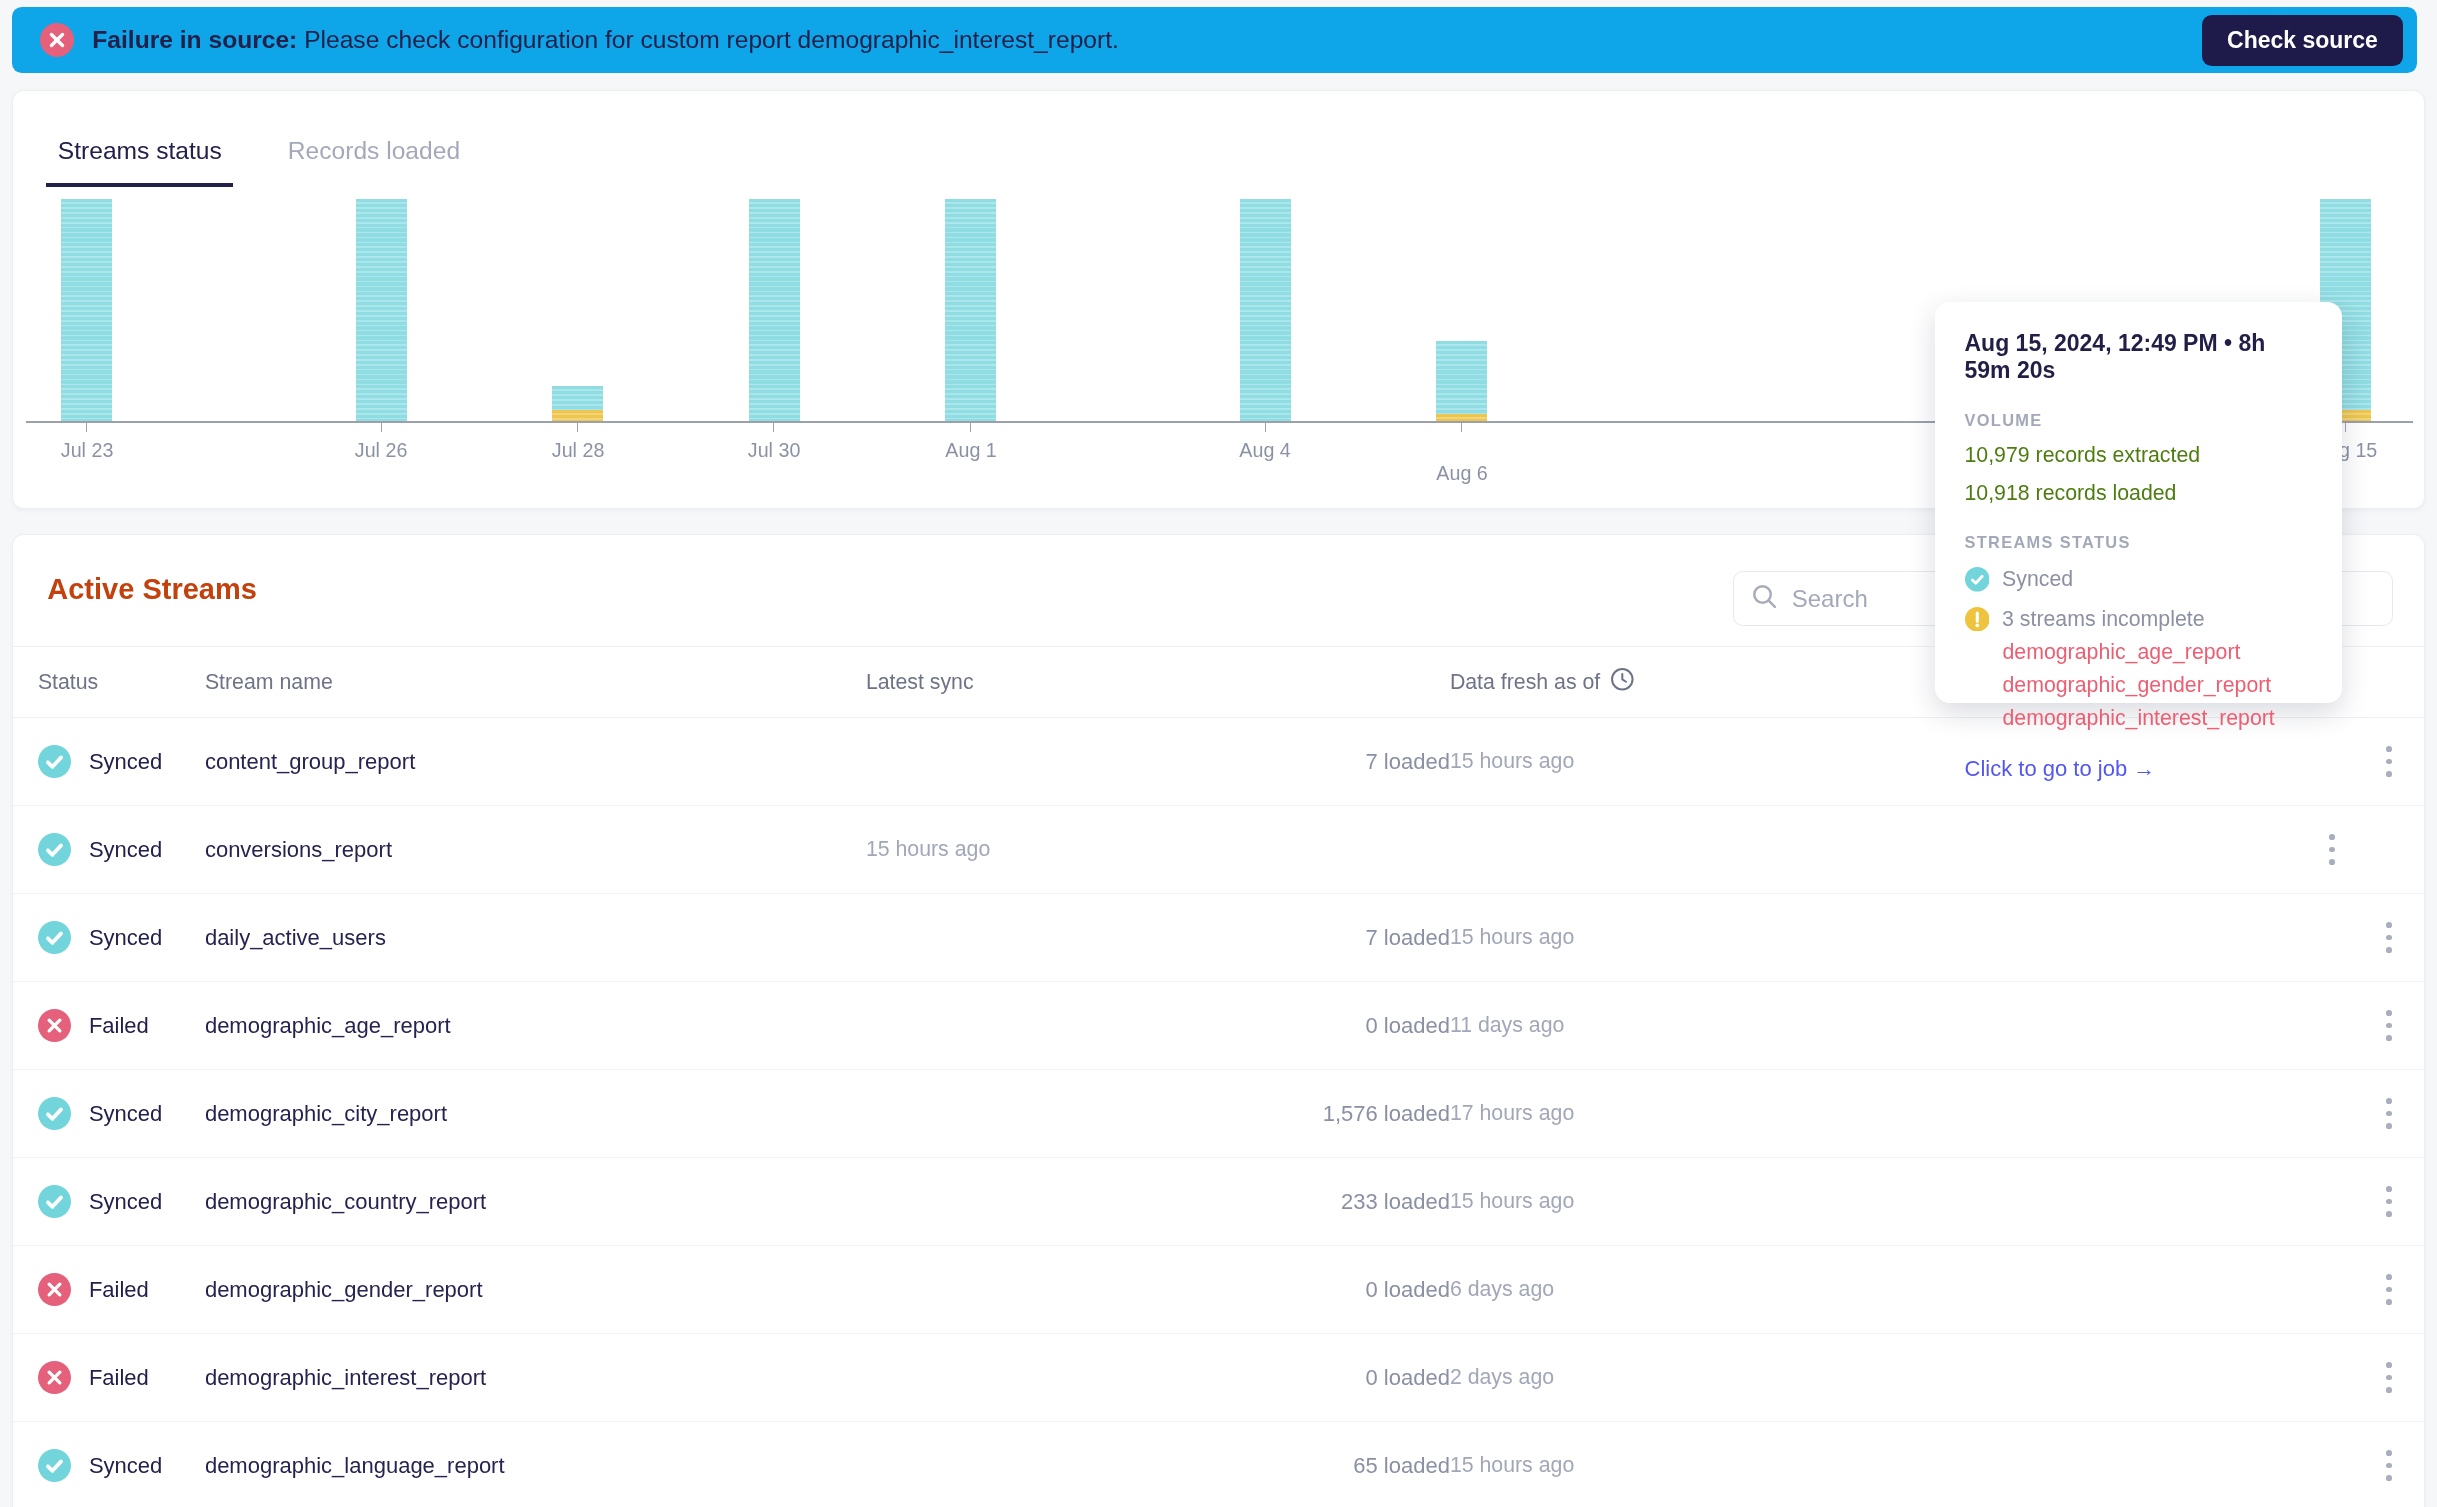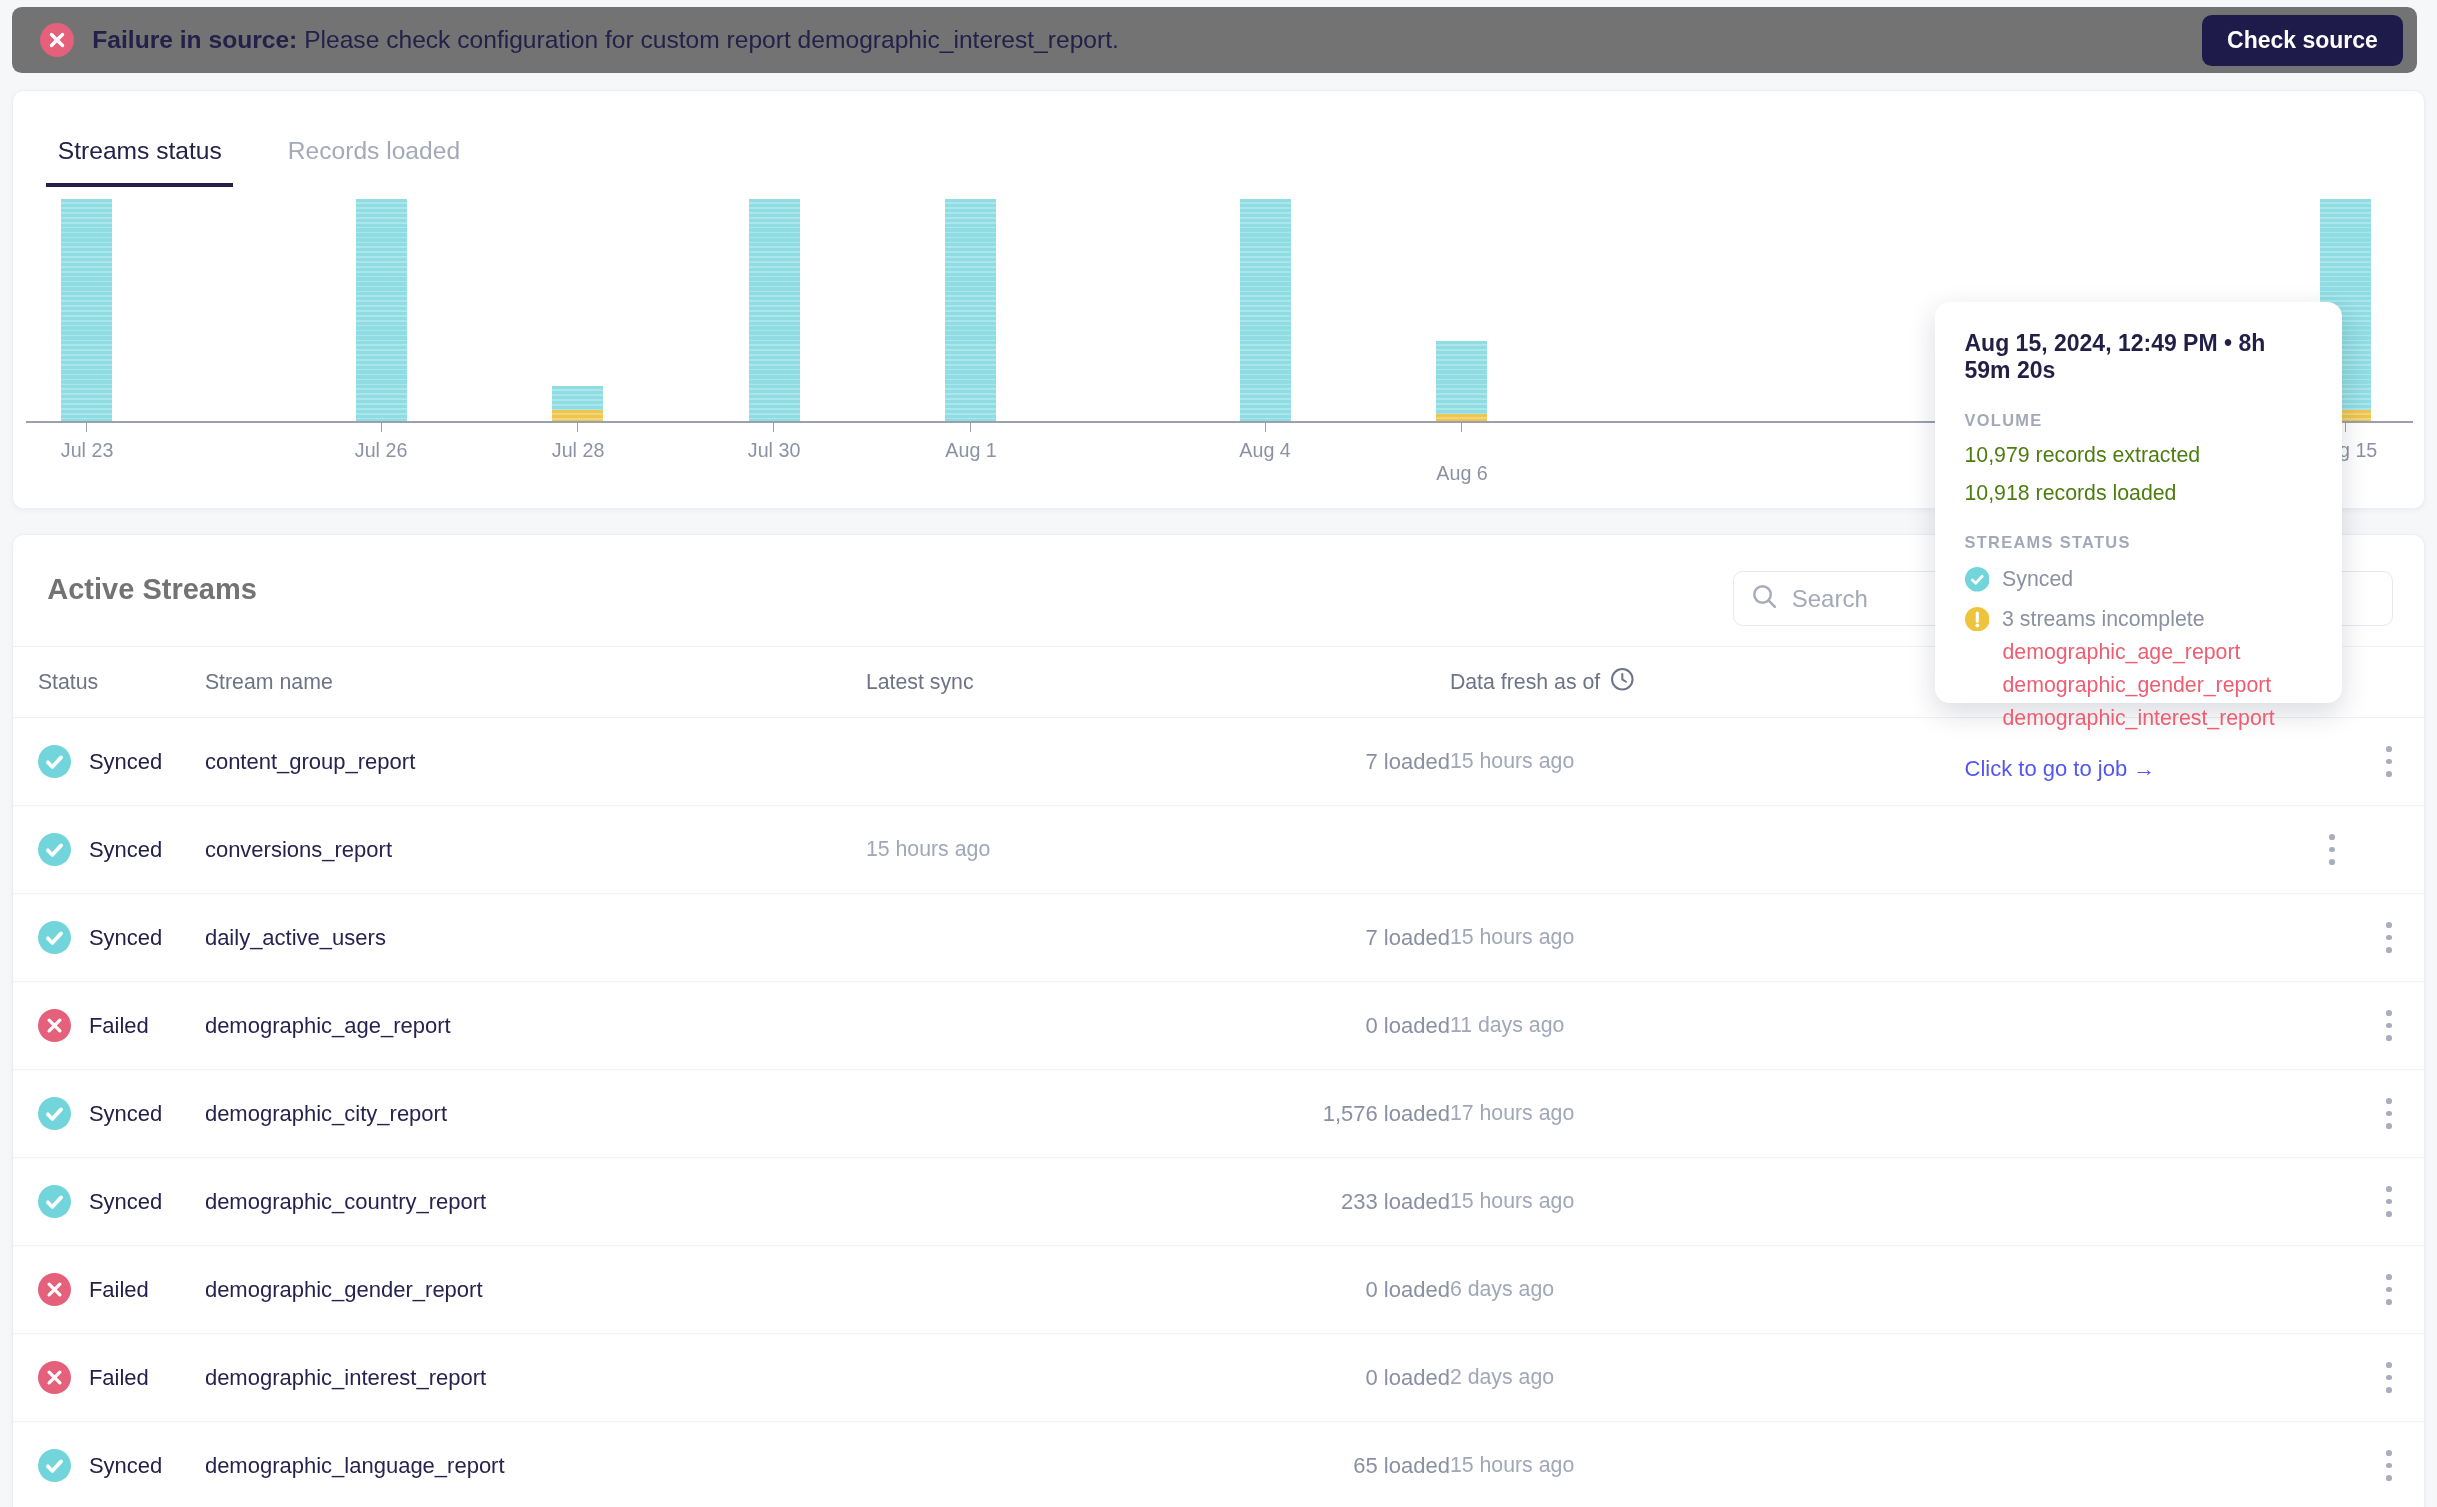--- a/index.html
+++ b/index.html
@@ -7,21 +7,21 @@
   body {
     font-family:"Liberation Sans", sans-serif;
     background:#f6f7f9;
     color:#23204a;
     overflow:hidden;
     position:relative;
   }
   
   .banner {
     position:absolute; left:12.3px; top:7.4px; width:2405px; height:66px;
-    background:#737373; border-radius:9.8px;
+    background:#0ea5e9; border-radius:9.8px;
     display:flex; align-items:center; padding:0 14.8px 0 28px;
   }
   .banner .err-ic { width:34px; height:34px; flex:0 0 34px; }
   .banner-text { margin-left:18px; font-size:24.6px; color:#23204a; }
   .banner-text b { font-weight:700; }
   .check-source-btn {
     margin-left:auto; background:#1e1b4b; color:#ffffff;
     font-size:23px; font-weight:600; line-height:1;
     border:none; border-radius:9.8px; height:51px; padding:0 24.6px;
     cursor:pointer; font-family:"Liberation Sans", sans-serif;
@@ -49,21 +49,21 @@
   }
   .bar .seg-incomplete {
     flex:0 0 auto;
     background:repeating-linear-gradient(to bottom,#edc54f 0px,#edc54f 3.3px,#f2d577 3.3px,#f2d577 4.9px);
   }
   .tick { position:absolute; top:224px; width:1.6px; height:9px; background:#9aa0ae; }
   .xlabel { position:absolute; top:240px; width:115px; margin-left:-57px; text-align:center;
             font-size:19.7px; color:#8c92a5; }
   
   .streams-head { display:flex; align-items:flex-start; height:111px; padding:36px 31px 0 34px; }
-  .streams-title { font-size:29px; font-weight:700; color:#737373; margin-top:1.6px; }
+  .streams-title { font-size:29px; font-weight:700; color:#c2410c; margin-top:1.6px; }
   .search-box {
     margin-left:auto; width:660px; height:55px; border:1.6px solid #e6e8ee; border-radius:9.8px;
     display:flex; align-items:center; padding:0 16.4px; background:#fff;
   }
   .search-box input {
     border:none; outline:none; font-size:24px; color:#23204a; width:100%;
     margin-left:13px; font-family:"Liberation Sans", sans-serif;
   }
   .search-box input::placeholder { color:#a4a9ba; }
   

